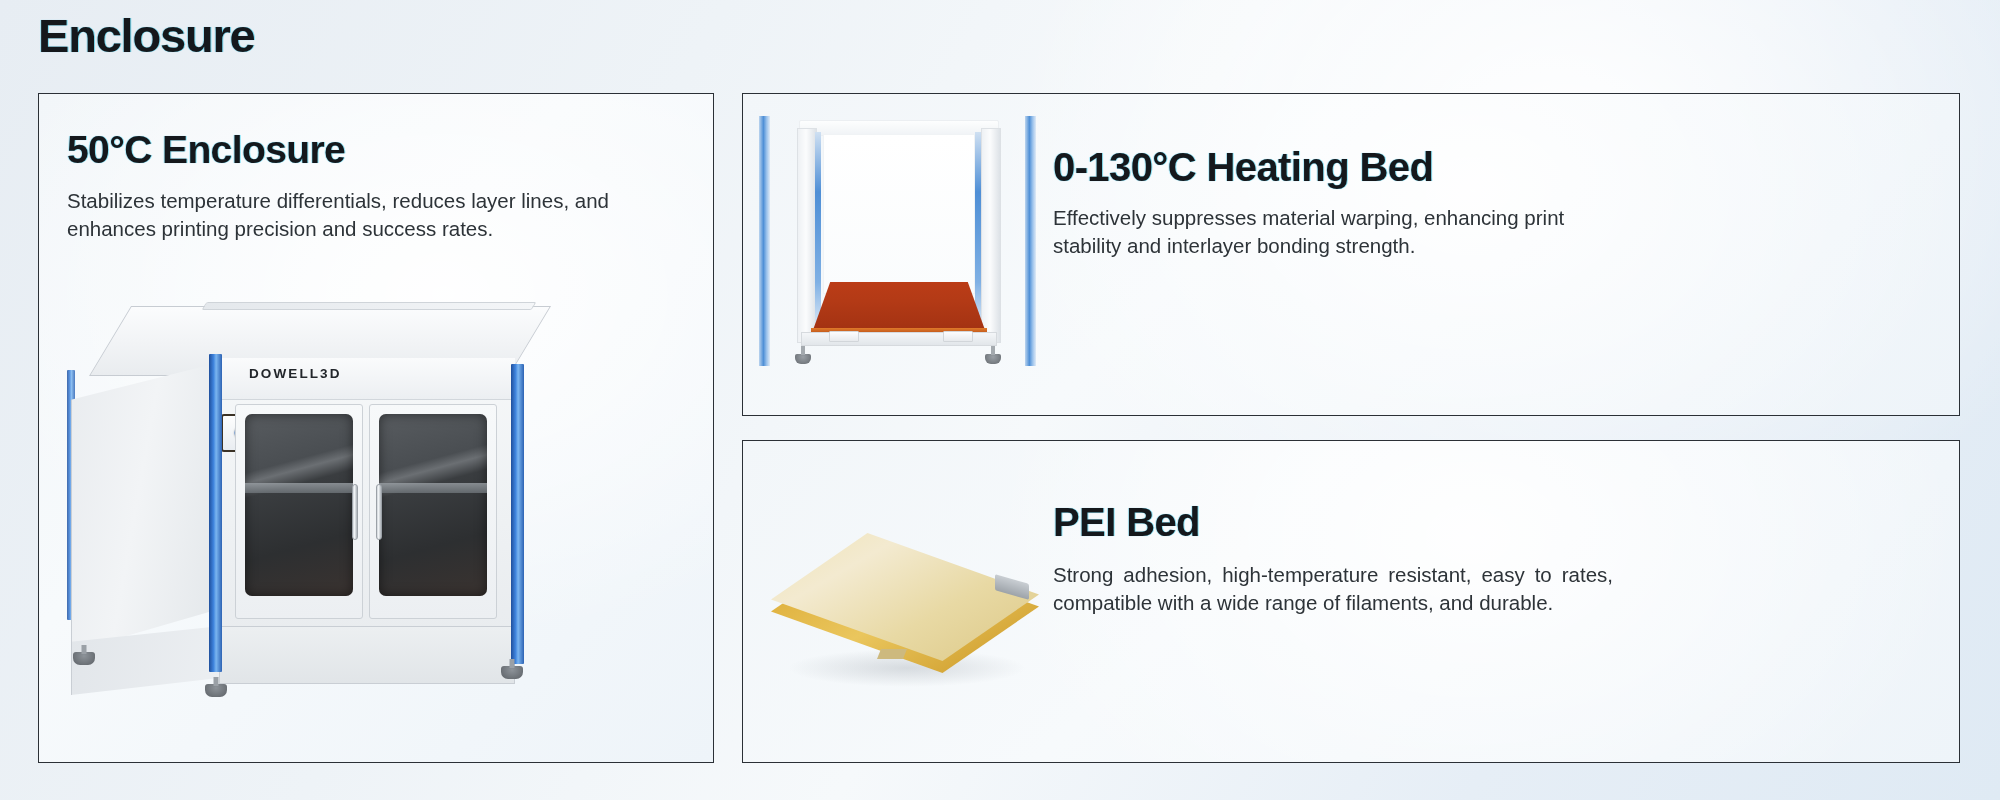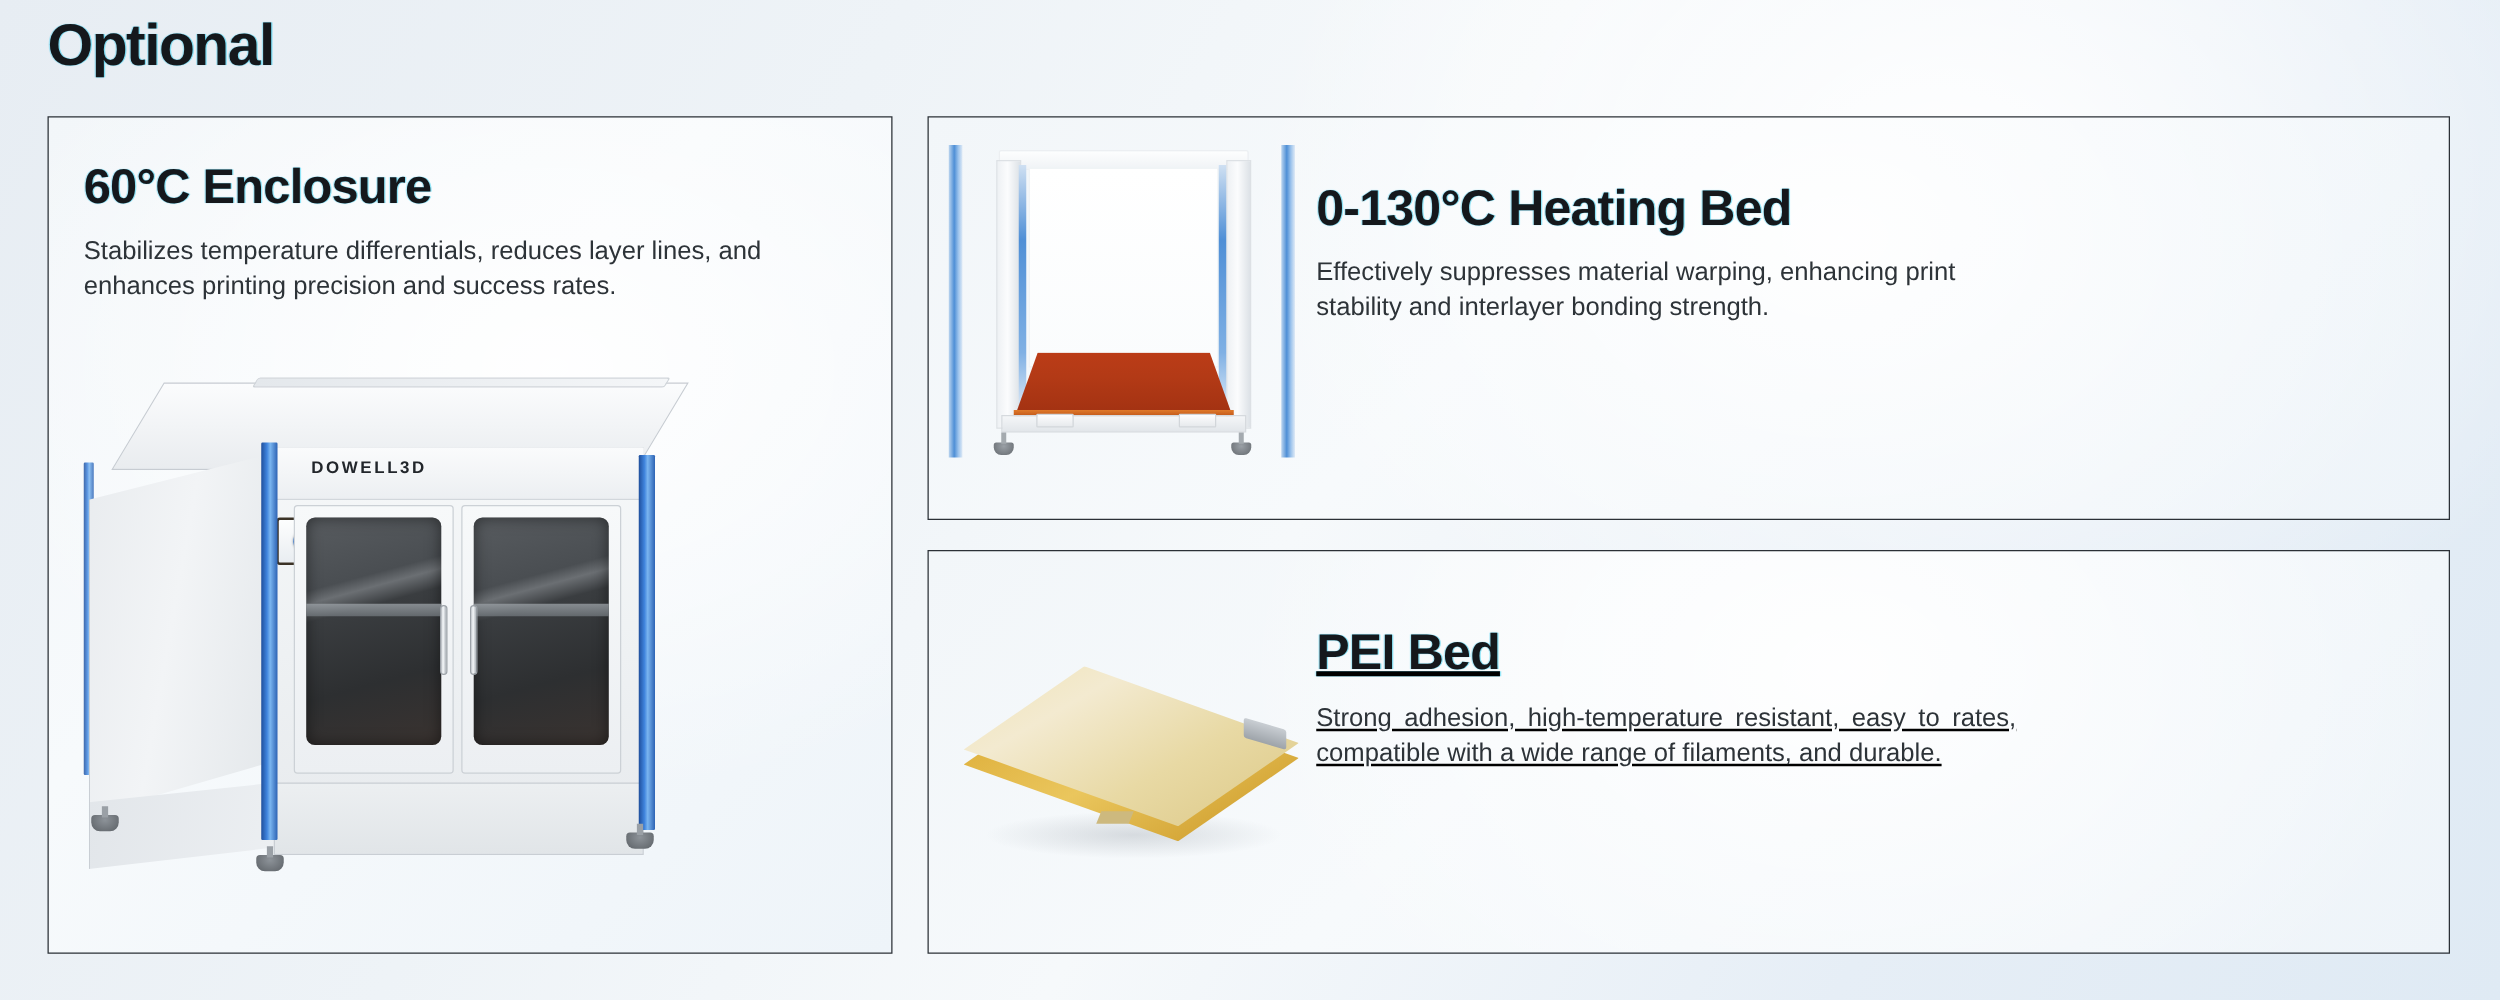--- a/index.html
+++ b/index.html
@@ -45,21 +45,21 @@
   }
 
   #encl-text{ position:absolute; left:28px; top:36px; width:600px; }
   #encl-text .title{ font-size:39px; margin-bottom:16px; }
   #encl-text .body { font-size:20.5px; }
 
   #hb-text{ position:absolute; left:310px; top:52px; width:560px; }
   #hb-text .title{ font-size:40px; margin-bottom:16px; }
   #hb-text .body { font-size:20.5px; }
 
-  #pei-text{ position:absolute; left:310px; top:60px; width:560px;text-decoration:underline; }
+  #pei-text{ position:absolute; left:310px; top:60px; width:560px; }
   #pei-text .title{ font-size:40px; margin-bottom:18px; }
   #pei-text .body { font-size:20.5px; text-align:justify; }
 
   
   #encl-img{ position:absolute; left:10px; top:160px; width:540px; height:490px; }
 
   .ec-topface{
     position:absolute; left:40px; top:52px; width:420px; height:70px;
     background:linear-gradient(180deg,#fbfcfd,#e9ecef);
     border:1px solid #c7ccd2;
@@ -266,26 +266,26 @@
   #pei-shadow{
     position:absolute; left:24px; top:178px; width:240px; height:38px;
     background:radial-gradient(ellipse at 50% 50%, rgba(90,100,112,.20), rgba(90,100,112,0) 70%);
   }
 </style>
 </head>
 <body>
 
 <div id="page">
 
-  <div id="heading">Optional</div>
+  <div id="heading">Enclosure</div>
 
   <div class="panel" id="panel-enclosure">
 
     <div id="encl-text">
-      <div class="title">60°C Enclosure</div>
+      <div class="title">50°C Enclosure</div>
       <div class="body">Stabilizes temperature differentials, reduces layer lines, and enhances printing precision and success rates.</div>
     </div>
 
     <div id="encl-img">
       <div class="ec-topface"></div>
       <div class="ec-topface2"></div>
       <div class="ec-post" id="ec-post-far"></div>
       <div class="ec-left"></div>
       <div class="ec-left-base"></div>
       <div class="ec-front"></div>

